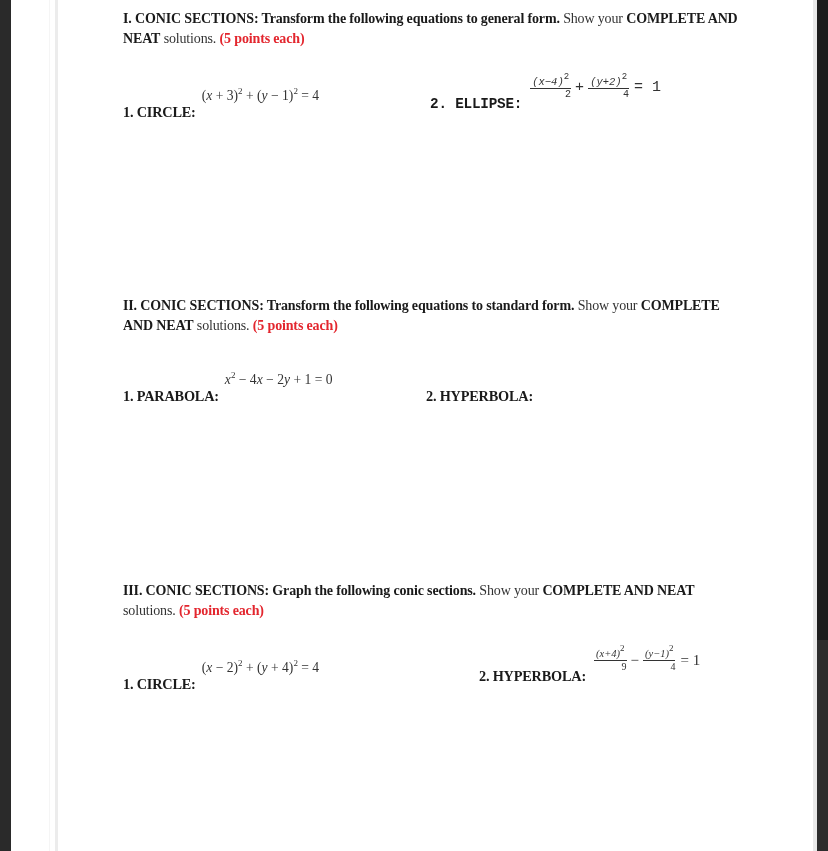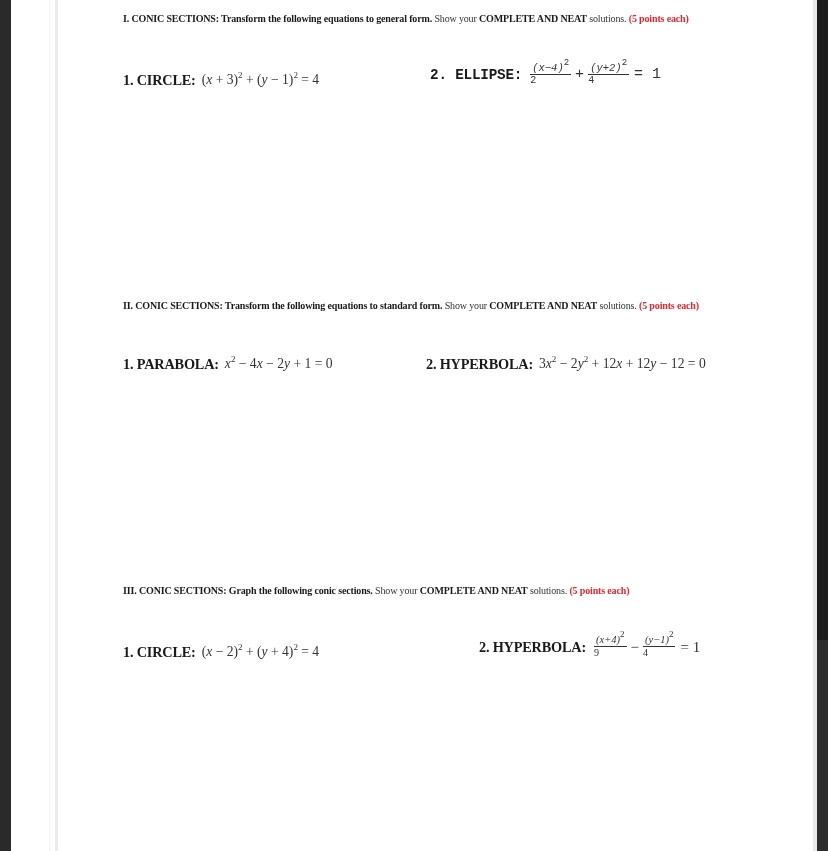--- a/index.html
+++ b/index.html
@@ -21,35 +21,35 @@
     position: absolute; left: 813px; top: 0; width: 4px; height: 851px; background: #e9e9e9;
   }
   .page-gutter {
     position: absolute; left: 55px; top: 0; width: 3px; height: 851px; background: #ececec;
   }
   .page-gutter2 {
     position: absolute; left: 49px; top: 0; width: 1px; height: 851px; background: #f5f5f5;
   }
   .section { position: absolute; left: 123px; width: 620px; color: #222; }
   .heading {
-    font-size: 10px; line-height: 20px; letter-spacing: -0.15px;
+    font-size: 14px; line-height: 20px; letter-spacing: -0.15px;
   }
   .heading b { font-weight: 700; color: #1a1a1a; }
   .heading .normal { font-weight: 400; color: #333; }
   .heading .points { color: #e3262e; font-weight: 700; }
   .problem {
     position: absolute; font-size: 14.3px; line-height: 20px; white-space: nowrap; color: #1a1a1a;
     display: flex; align-items: center;
   }
-  .label { font-weight: 700; margin-right: 6px; letter-spacing: -0.2px; }
+  .label { font-weight: 700; margin-right: 6px; letter-spacing: -0.2px; margin-top: 32px; }
   .eq { font-weight: 400; color: #333; font-size: 13.6px; text-align: center; }
   .eq i { font-style: italic; }
   sup { font-size: 9px; line-height: 0; vertical-align: 6px; }
   .frac {
-    display: inline-flex; flex-direction: column; align-items: flex-start; vertical-align: middle;
+    display: inline-flex; flex-direction: column; align-items: flex-end; vertical-align: middle;
     margin: 0 2px;
   }
   .frac .num { font-size: 10.5px; line-height: 12px; padding: 0 2px; border-bottom: 1px solid #333; color: #333; }
   .frac .den { font-size: 10px; line-height: 12px; color: #333; }
   .op { font-size: 15px; margin: 0 2px; color: #333; }
   .eqtail { font-size: 15px; color: #333; margin-left: 3px; }
 </style>
 </head>
 <body>
 
@@ -97,21 +97,20 @@
   <span class="points">(5 points each)</span>
 </div>
 
 <div class="problem" style="left:123px; top:354px;">
   <span class="label">1. PARABOLA:</span>
   <span class="eq"><i>x</i><sup>2</sup><span> − 4</span><i>x</i><span> − 2</span><i>y</i><span> + 1 = 0</span></span>
 </div>
 
 <div class="problem" style="left:426px; top:354px;">
   <span class="label">2. HYPERBOLA:</span>
-  <span class="eq"><span>3</span><i>x</i><sup>2</sup><span> − 2</span><i>y</i><sup>2</sup><span> + 12</span><i>x</i><span> + 12</span><i>y</i><span> − 12 = 0</span></span>
 </div>
 
 <div class="section heading" style="top:581px;">
   <b>III.</b>
   <b>CONIC SECTIONS: Graph the following conic sections.</b>
   <span class="normal">Show your</span>
   <b>COMPLETE AND NEAT</b>
   <span class="normal">solutions.</span>
   <span class="points">(5 points each)</span>
 </div>

